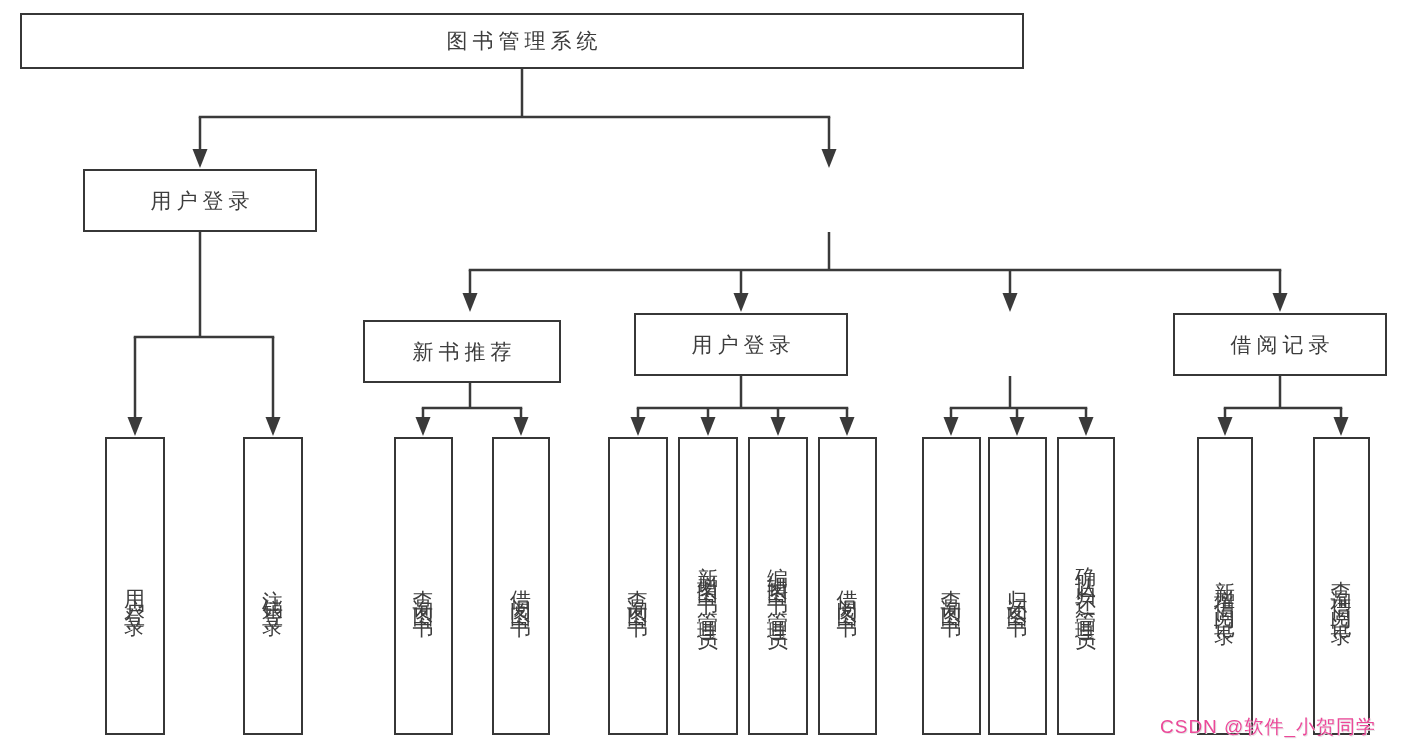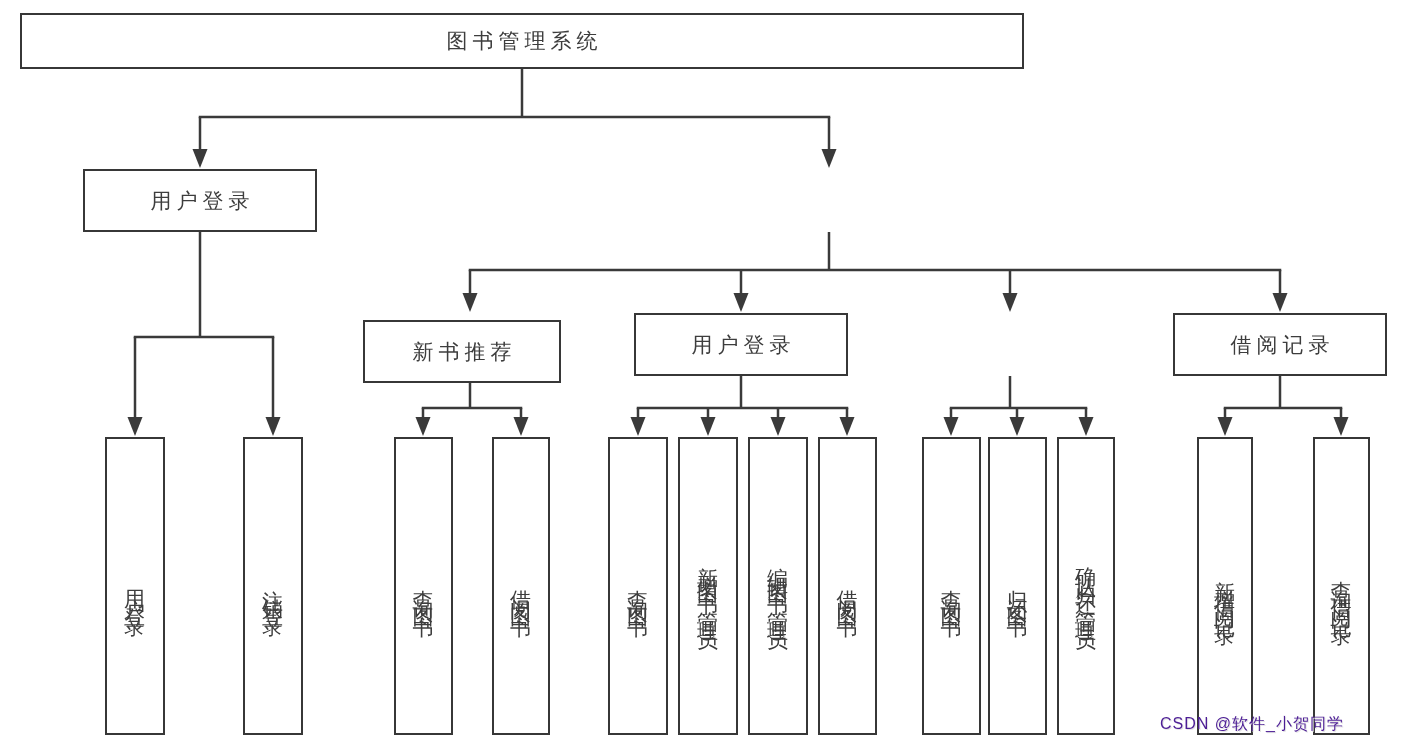--- a/index.html
+++ b/index.html
@@ -31,23 +31,23 @@
     text-orientation:mixed;
     font-size:21px;
     letter-spacing:9px;
     line-height:1;
     padding-top:9px; 
     white-space:nowrap;
   }
   #watermark{
     position:absolute;
     left:1160px;top:714px;
-    font-size:16px;
+    font-size:19px;
     letter-spacing:1px;
-    color:#4c1d95;
+    color:#ec4899;
     text-shadow:1px 1px 0 #e4e4e4;
     z-index:2;
     white-space:nowrap;
   }
 </style>
 </head>
 <body>
 
 <div id="canvas">
 

